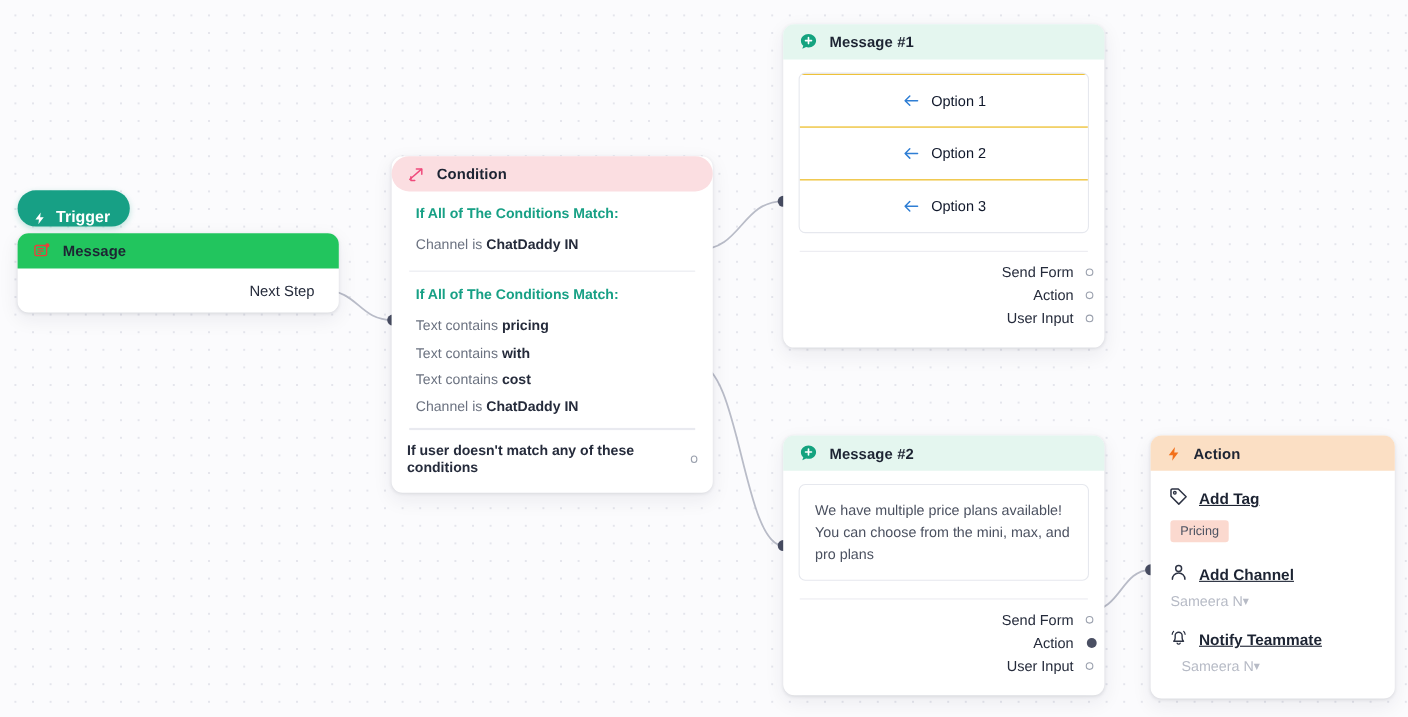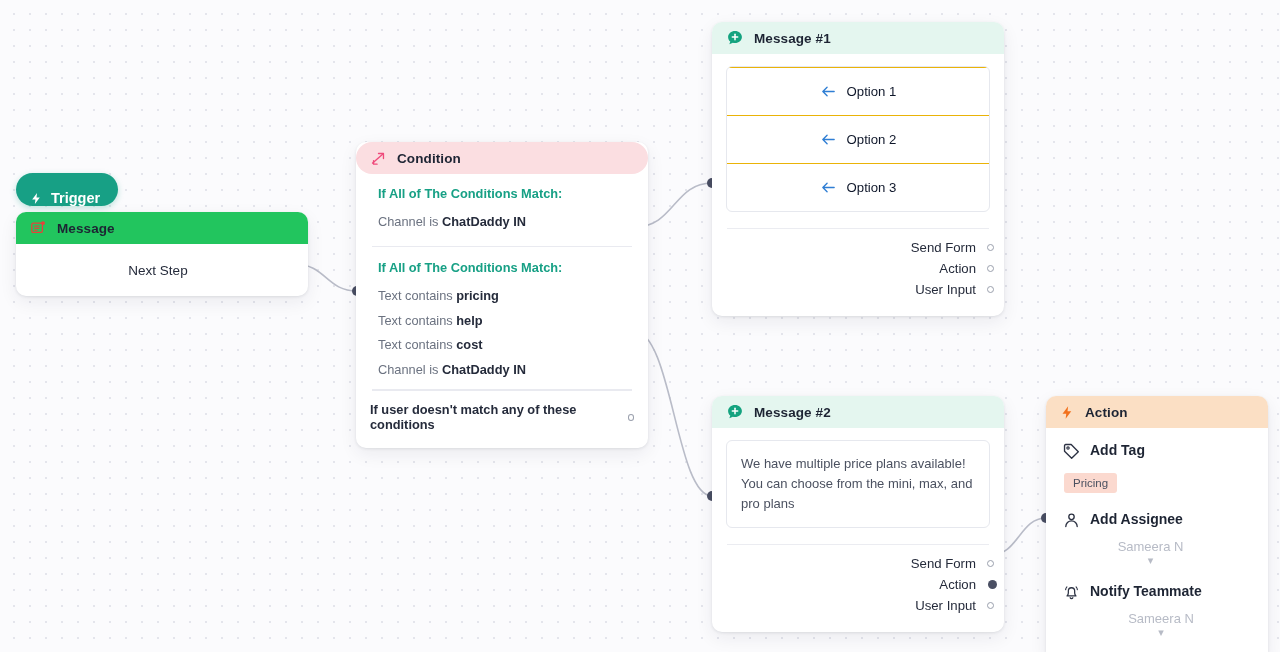--- a/index.html
+++ b/index.html
@@ -66,24 +66,24 @@
     font-size: 14.5px;
     font-weight: bold;
     box-shadow: 0 2px 6px rgba(23,160,133,.28);
     z-index: 12;
   }
 
   
   #message-node { left: 16px; top: 212px; width: 292px; }
   #message-node .node-header { background: #22c55e; }
   #message-node .node-body {
-    height: 52px;
-    display: flex;
-    align-items: center;
-    justify-content: center;
+    height: 40px;
+    display: flex;
+    align-items: center;
+    justify-content: flex-end;
     padding: 0 22px 0 14px;
   }
   .next-step-label { font-size: 13.5px; color: #252b3b; font-weight: normal; }
 
   
   #condition-node { left: 356px; top: 142px; width: 292px; }
   #condition-node .node-header { background: #fbdee1; border-radius: 17px; }
   #condition-node .node-body { padding: 12px 14px 6px; }
   .cond-title {
     color: #17a085;
@@ -167,43 +167,42 @@
   }
   #message1-node { left: 712px; top: 22px; }
   #message2-node { left: 712px; top: 396px; }
 
   
   #action-node { left: 1046px; top: 396px; width: 222px; }
   #action-node .node-header { background: #fbdfc4; }
   #action-node .node-body { padding: 14px 16px 18px; }
   .act-item {
     display: flex;
-    align-items: flex-start;
+    align-items: flex-end;
     gap: 9px;
     font-size: 14px;
     font-weight: bold;
     color: #1d2433;
+    text-decoration: underline;
   }
   .act-tag {
     display: inline-block;
     margin: 12px 0 2px 2px;
     padding: 4px 9px;
     background: #fbd9cf;
     color: #4b5160;
     font-size: 11.5px;
     border-radius: 3px;
   }
   .act-select {
     display: flex;
     align-items: center;
-    justify-content: space-between;
     font-size: 13px;
     color: #b7bbc6;
     margin: 9px 15px 4px 2px;
-    flex-direction: column;
   }
   .act-select.indent { margin-left: 12px; margin-right: 4px; }
   .chev { color: #b7bbc6; font-size: 11px; }
   .spacer-16 { height: 16px; }
   .spacer-12 { height: 12px; }
 
   .ico { display: inline-flex; align-items: center; justify-content: center; }
 </style>
 </head>
 <body>
@@ -278,21 +277,21 @@
       </div>
 
       <div class="cond-div"></div>
 
       <div>
         <div class="cond-title">If All of The Conditions Match:</div>
         <div class="cond-row">
           <span>Text contains </span><b>pricing</b>
         </div>
         <div class="cond-row">
-          <span>Text contains </span><b>help</b>
+          <span>Text contains </span><b>with</b>
         </div>
         <div class="cond-row">
           <span>Text contains </span><b>cost</b>
         </div>
         <div class="cond-row">
           <span>Channel is </span><b>ChatDaddy IN</b>
         </div>
       </div>
 
       <div class="cond-div tight"></div>
@@ -429,21 +428,21 @@
 
       <div class="spacer-16"></div>
 
       <div class="act-item">
         <span class="ico">
           <svg width="19" height="19" viewBox="0 0 24 24">
             <circle cx="12" cy="7.4" r="3.4" fill="none" stroke="#2c3243" stroke-width="1.7"></circle>
             <path d="M4.8 19.6 a7.2 7.2 0 0 1 14.4 0" fill="none" stroke="#2c3243" stroke-width="1.7" stroke-linecap="round"></path>
           </svg>
         </span>
-        <span>Add Assignee</span>
+        <span>Add Channel</span>
       </div>
       <div class="act-select">
         <span>Sameera N</span>
         <span class="chev">▾</span>
       </div>
 
       <div class="spacer-12"></div>
 
       <div class="act-item">
         <span class="ico">

